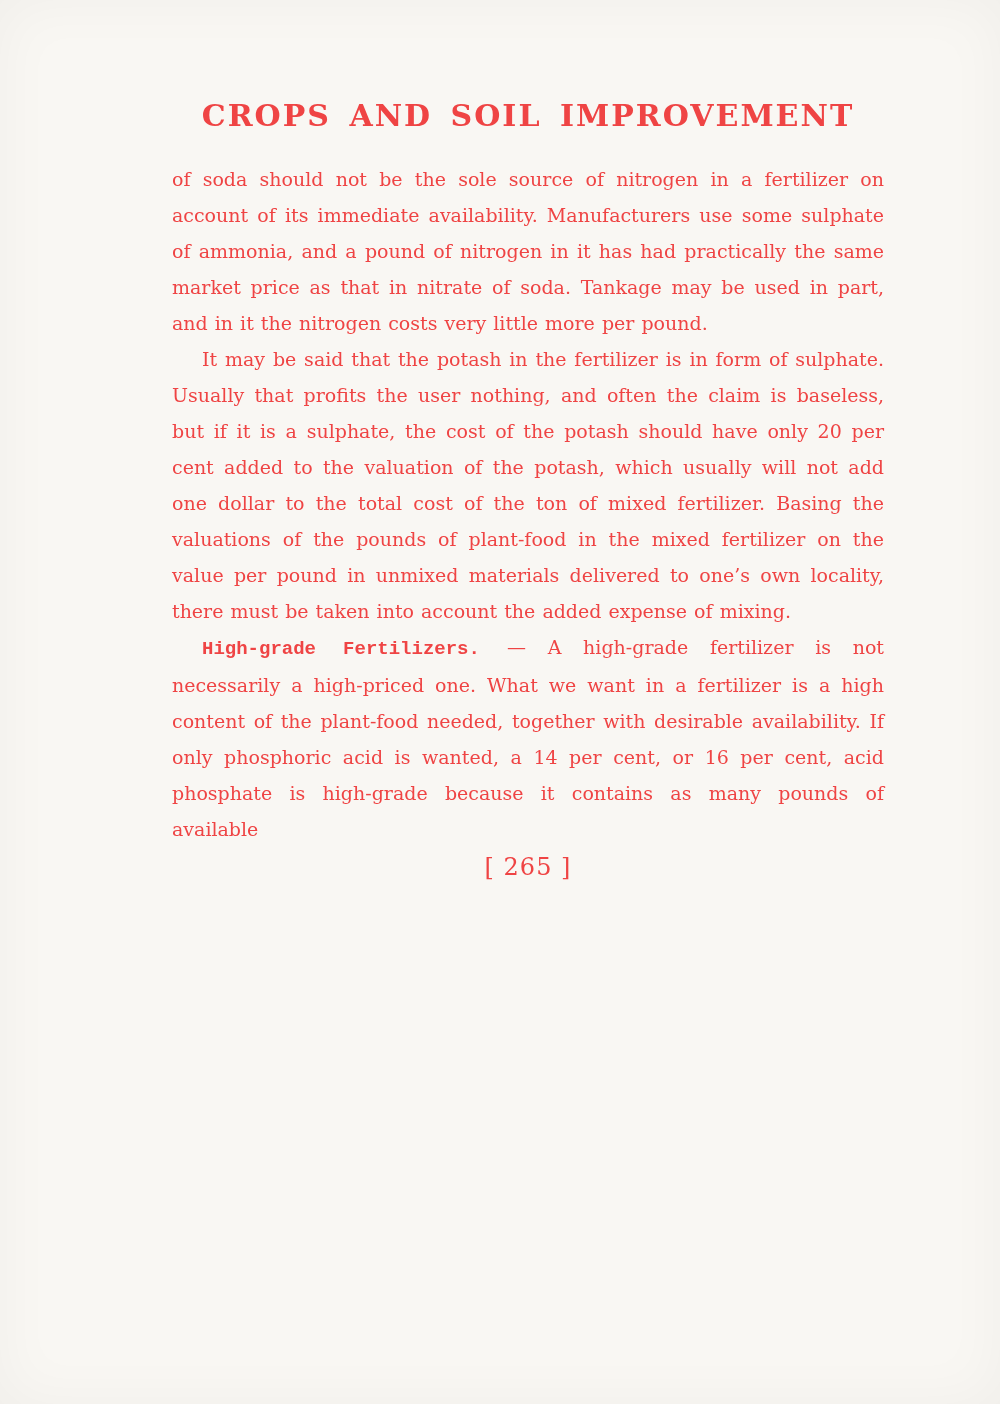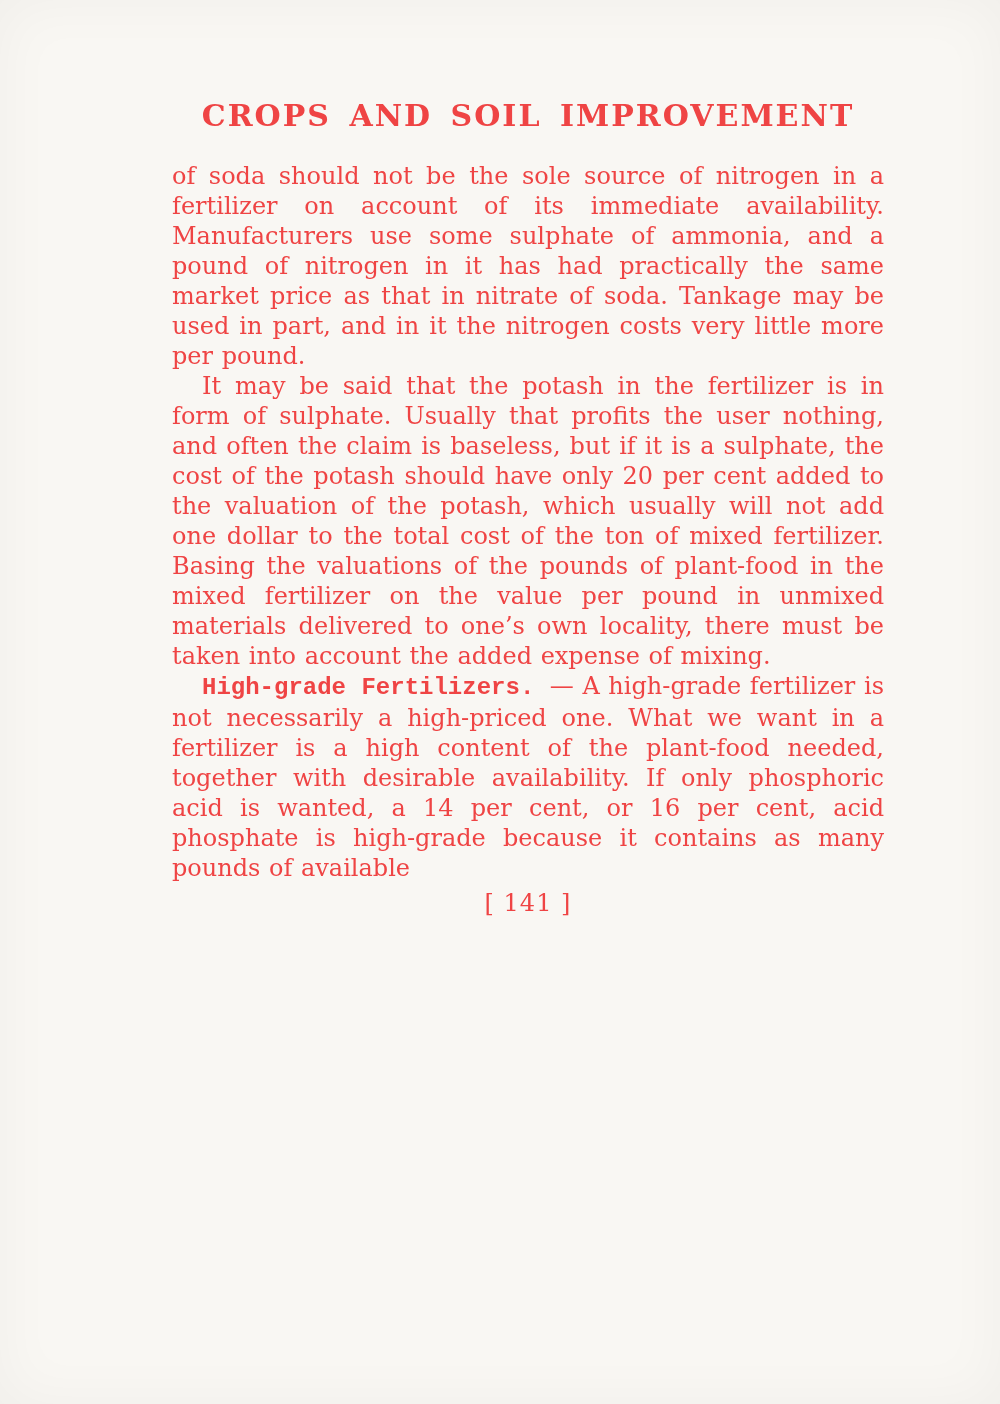--- a/index.html
+++ b/index.html
@@ -27,22 +27,22 @@
   .page-title {
     text-align: center;
     font-size: 30px;
     font-weight: 600;
     letter-spacing: 2px;
     word-spacing: 6px;
     margin: 0 0 28px 0;
     white-space: nowrap;
   }
   .body-text p {
-    font-size: 24px;
-    line-height: 30px;
+    font-size: 19px;
+    line-height: 36px;
     text-align: justify;
     margin: 0;
     word-spacing: 1px;
   }
   .body-text p.indent {
     text-indent: 30px;
   }
   .lead {
     font-weight: bold;
     font-family: Liberation Mono, monospace;
@@ -65,16 +65,16 @@
     <div class="body-text">
 
       <p>of soda should not be the sole source of nitrogen in a fertilizer on account of its immediate availability. Manufacturers use some sulphate of ammonia, and a pound of nitrogen in it has had practically the same market price as that in nitrate of soda. Tankage may be used in part, and in it the nitrogen costs very little more per pound.</p>
 
       <p class="indent">It may be said that the potash in the fertilizer is in form of sulphate.  Usually that profits the user nothing, and often the claim is baseless, but if it is a sulphate, the cost of the potash should have only 20 per cent added to the valuation of the potash, which usually will not add one dollar to the total cost of the ton of mixed fertilizer. Basing the valuations of the pounds of plant-food in the mixed fertilizer on the value per pound in unmixed materials delivered to one’s own locality, there must be taken into account the added expense of mixing.</p>
 
       <p class="indent"><span class="lead">High-grade Fertilizers. </span><span>— </span><span>A high-grade fertilizer is not necessarily a high-priced one.  What we want in a fertilizer is a high content of the plant-food needed, together with desirable availability. If only phosphoric acid is wanted, a 14 per cent, or 16 per cent, acid phosphate is high-grade because it contains as many pounds of available</span></p>
 
     </div>
 
-    <div class="page-number">[ 141 ]</div>
+    <div class="page-number">[ 265 ]</div>
 
   </div>
 </div>
 
 </body></html>

